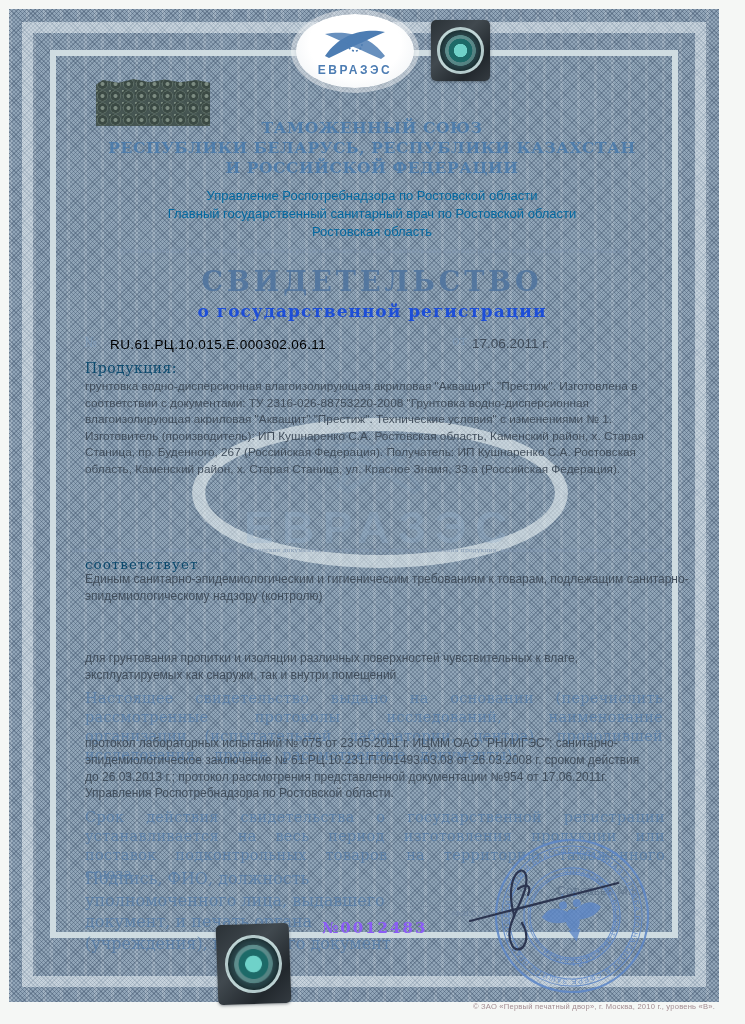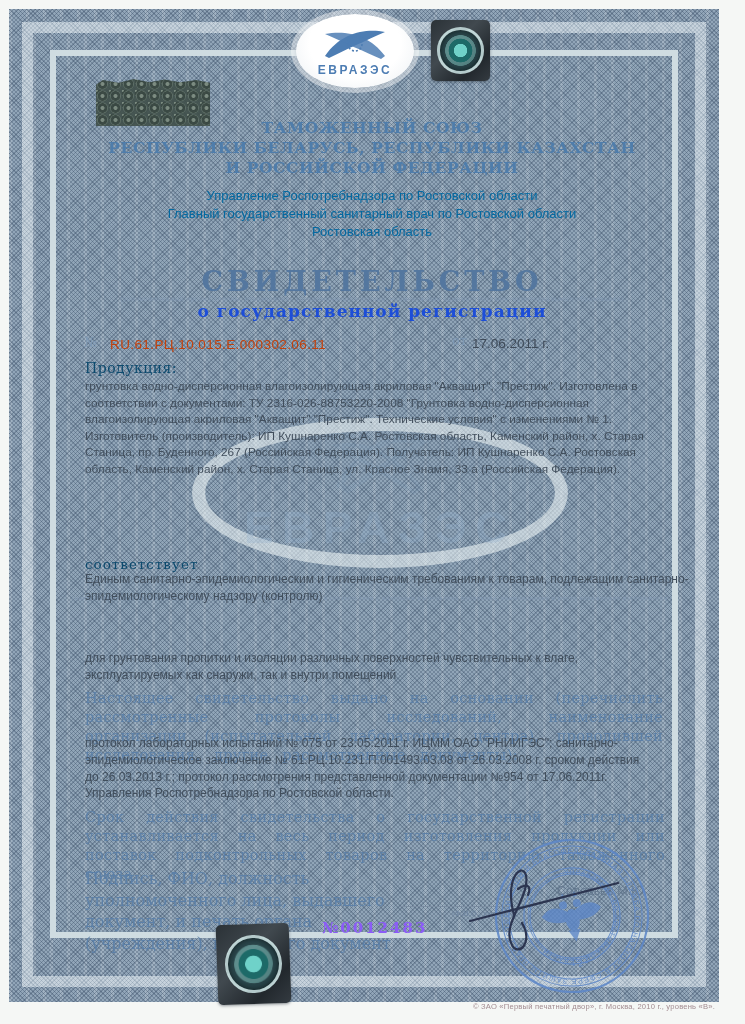--- a/index.html
+++ b/index.html
@@ -35,21 +35,21 @@
       repeating-linear-gradient(0deg, rgba(120,155,165,.07) 0 1px, transparent 1px 3px),
       repeating-linear-gradient(90deg, rgba(120,155,165,.05) 0 1px, transparent 1px 3px);
   }
   
   .abs{position:absolute;}
   .serif{font-family:"DejaVu Serif","Liberation Serif",serif;}
   .sans{font-family:"Liberation Sans","DejaVu Sans",sans-serif;}
   .center{text-align:center;}
   .hdr-union{color:#4f7dab; font-weight:bold; font-size:15.5px; line-height:1.3; letter-spacing:.6px;}
   .hdr-auth{color:#0369a1; font-size:13px; line-height:1.35; margin-top:9px;}
-  .tiny-caption{color:#8298b2; font-size:6.4px; letter-spacing:.2px; white-space:nowrap; overflow:hidden;margin-top:48px;}
+  .tiny-caption{color:#8298b2; font-size:6.4px; letter-spacing:.2px; white-space:nowrap; overflow:hidden;}
   .doc-title{color:#54779f; font-weight:bold; font-size:27px; letter-spacing:4px;}
   .doc-subtitle{color:#1d4ed8; font-weight:bold; font-size:17px; letter-spacing:1px;}
   .field-label{color:#0c4a6e; font-size:14px; letter-spacing:.5px;}
   .value-sans{color:#414e5c; font-size:11.8px; line-height:1.4;}
   .tmpl{color:#5c80a8; font-size:14.5px; line-height:1.32; text-align:justify; word-spacing:9px; letter-spacing:.3px;}
   
   .sec-patch{
     left:96px; top:78px; width:114px; height:48px;
     background-color:#41504a;
     background-image:
@@ -152,21 +152,21 @@
       <div>Ростовская область</div>
     </div>
   </div>
 
   <div class="abs center tiny-caption serif" style="left:72px; top:247px; width:600px;">(уполномоченный орган Стороны, руководитель уполномоченного органа, наименование административно-территориального образования)</div>
 
   <div class="abs center serif doc-title" style="left:72px; top:266px; width:600px;">СВИДЕТЕЛЬСТВО</div>
   <div class="abs center serif doc-subtitle" style="left:72px; top:301px; width:600px;">о государственной регистрации</div>
 
   <div class="abs serif" style="left:84px; top:334px; font-size:14px; color:#7e99b5;">№</div>
-  <div class="abs sans" style="left:110px; top:337px; font-size:13.5px; color:#c2410c; letter-spacing:.4px;">RU.61.РЦ.10.015.Е.000302.06.11</div>
+  <div class="abs sans" style="left:110px; top:337px; font-size:13.5px; color:#000000; letter-spacing:.4px;">RU.61.РЦ.10.015.Е.000302.06.11</div>
   <div class="abs serif" style="left:452px; top:333px; font-size:13px; color:#7e99b5;">от</div>
   <div class="abs sans" style="left:472px; top:336px; font-size:13.5px; color:#3f4b59;">17.06.2011 г.</div>
 
   <div class="abs serif field-label" style="left:85px; top:360px;">Продукция:</div>
   <div class="abs sans value-sans" style="left:85px; top:378px; width:582px;">грунтовка водно-дисперсионная влагоизолирующая акриловая "Акващит", "Престиж". Изготовлена в соответствии с документами: ТУ 2316-026-88753220-2008 "Грунтовка водно-дисперсионная влагоизолирующая акриловая "Акващит" "Престиж". Технические условия" с изменениями № 1. Изготовитель (производитель): ИП Кушнаренко С.А. Ростовская область, Каменский район, х. Старая Станица, пр. Буденного, 267 (Российская Федерация).  Получатель: ИП Кушнаренко С.А. Ростовская область, Каменский район, х. Старая Станица, ул. Красное Знамя, 33 а (Российская Федерация).</div>
   <div class="abs center tiny-caption serif" style="left:72px; top:546px; width:600px; font-size:6px;">(наименование продукции, нормативные и (или) технические документы, в соответствии с которыми изготовлена продукция, наименование и место нахождения изготовителя (производителя), получателя)</div>
 
   <div class="abs serif field-label" style="left:85px; top:556px; font-size:13.5px; letter-spacing:1px;">соответствует</div>
   <div class="abs sans value-sans" style="left:85px; top:571px; width:648px; font-size:12px;">Единым санитарно-эпидемиологическим и гигиеническим требованиям к товарам, подлежащим санитарно-эпидемиологическому надзору (контролю)</div>
 

